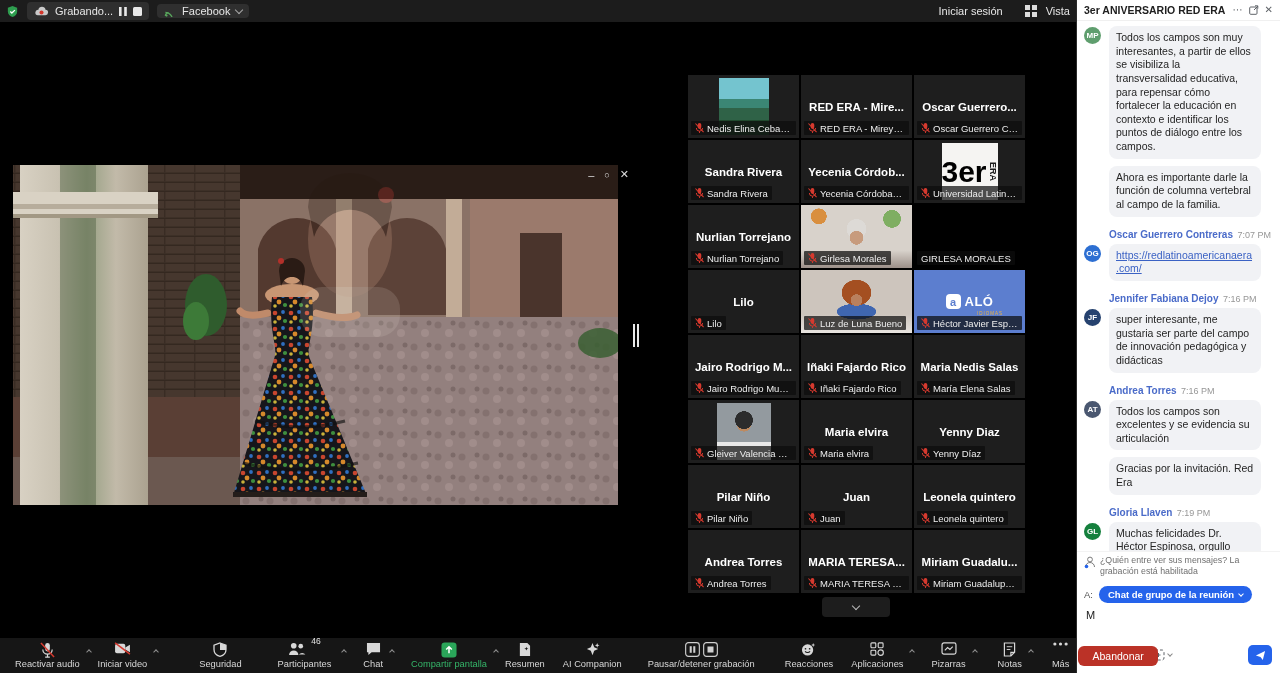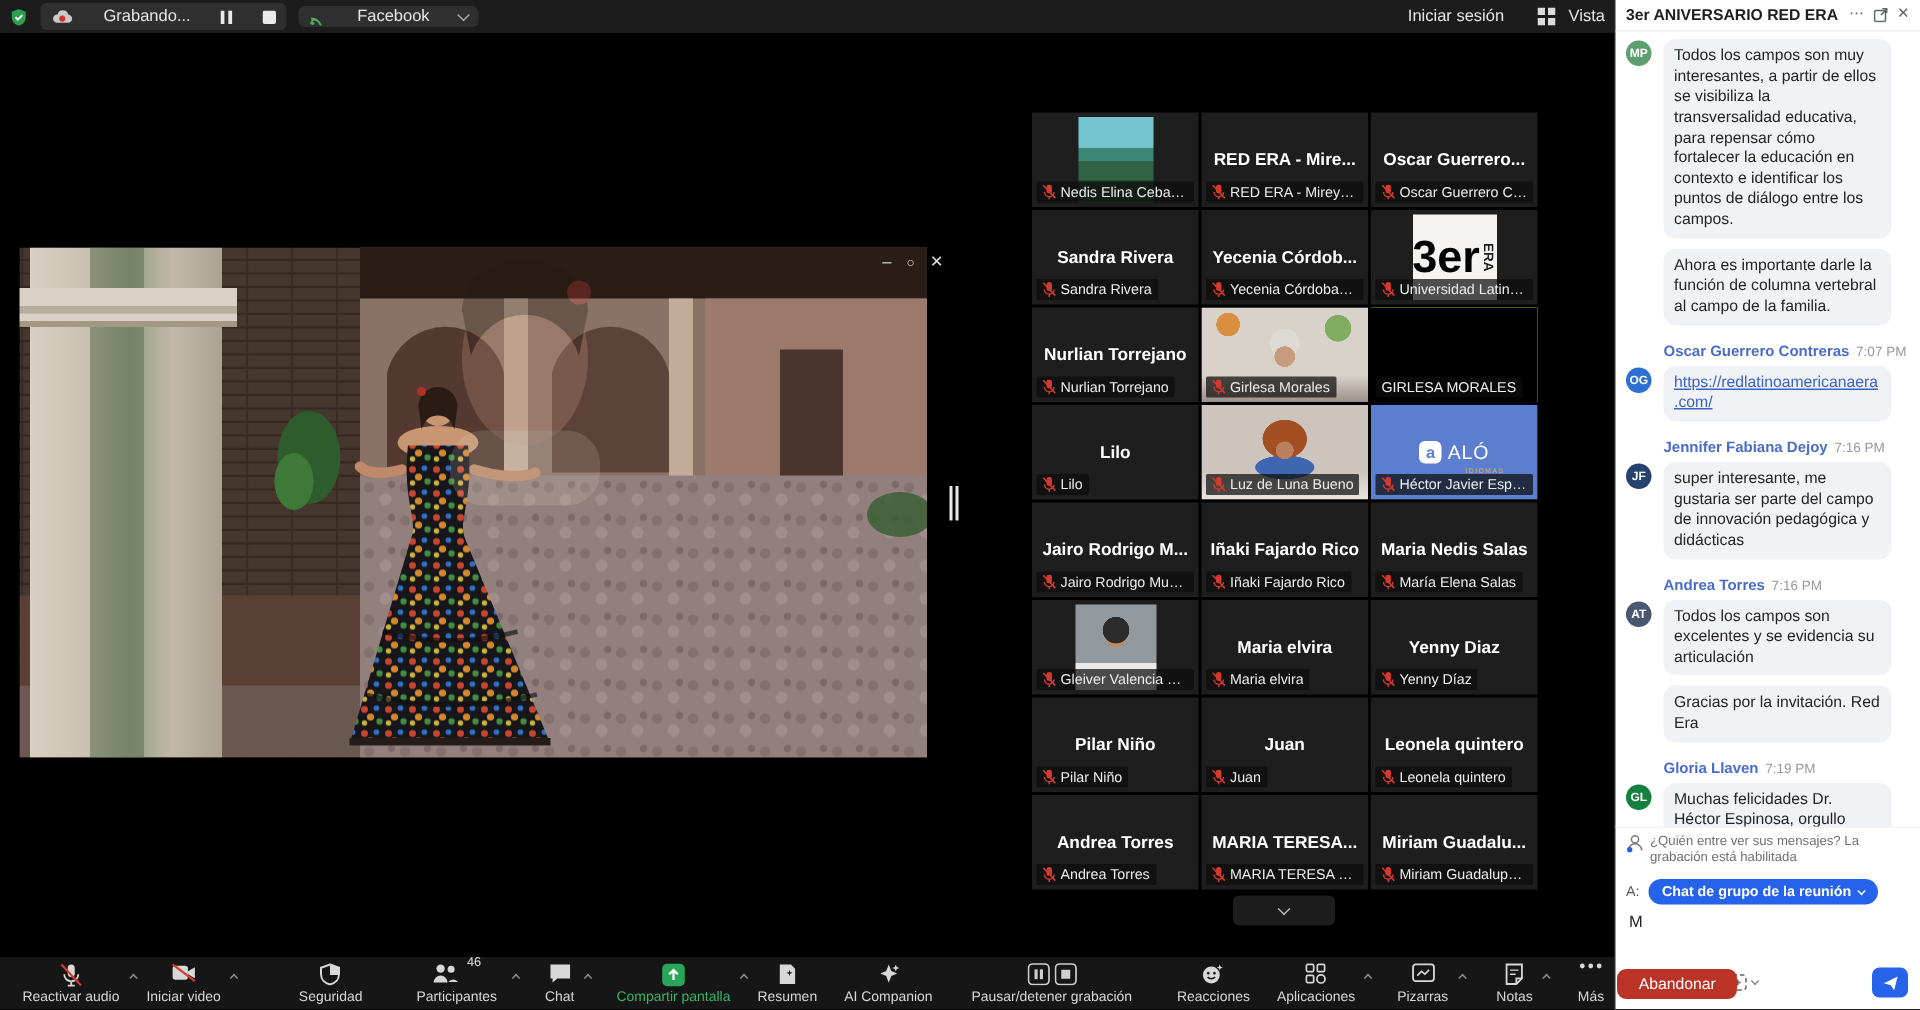--- a/index.html
+++ b/index.html
@@ -2,21 +2,21 @@
 <html><head>
 <meta charset="utf-8">
 <style>
   html,body{margin:0;padding:0;background:#000;}
   *{box-sizing:border-box;font-family:"Liberation Sans",sans-serif;}
   #app{position:relative;width:1280px;height:673px;background:#000;overflow:hidden;}
 
   
   #topbar{position:absolute;left:0;top:0;width:1076px;height:22px;background:#1c1c1c;display:flex;align-items:center;color:#e6e6e6;font-size:11px;padding:0 6px;gap:8px;}
   .tb-ic{display:inline-flex;align-items:center;justify-content:center;height:16px;}
-  .tb-pill{background:#2f2f2f;border-radius:4px;padding:1px 7px;display:flex;align-items:center;gap:20px;}
+  .tb-pill{background:#2f2f2f;border-radius:4px;padding:1px 7px;display:flex;align-items:center;gap:6px;}
   #topbar .spacer{flex:1;}
   .chev-up,.chev-dn{display:inline-block;width:6px;height:6px;border-right:1.5px solid #a8a8a8;border-bottom:1.5px solid #a8a8a8;}
   .chev-up{transform:rotate(-135deg);margin-top:3px;}
   .chev-dn{transform:rotate(45deg);margin-bottom:2px;}
 
   
   #video-window{position:absolute;left:0;top:165px;width:635px;height:340px;background:#000;}
   #video-window svg{display:block;}
   #vw-controls{position:absolute;right:6px;top:3px;display:flex;gap:10px;color:#ddd;font-size:11px;align-items:center;}
   #vw-controls span{cursor:default;}
@@ -43,21 +43,21 @@
     radial-gradient(circle 8px at 16% 18%,#d98f3f 97%,transparent),
     radial-gradient(circle 9px at 82% 22%,#7fae62 97%,transparent),
     linear-gradient(180deg,#d8d2cb 0 72%,#9c9089);}
   .tile[data-type="luz"] .tile-art{display:block;position:absolute;inset:0;background:
     radial-gradient(circle 6px at 50% 48%,#b9805d 97%,transparent),
     radial-gradient(ellipse 15px 13px at 50% 36%,#a44f21 97%,transparent),
     radial-gradient(ellipse 20px 8px at 50% 66%,#3f66b0 97%,transparent),
     linear-gradient(180deg,#cdc5bd 0 70%,#e7e3df);}
   .tile[data-type="alo"] .tile-art{display:flex;position:absolute;inset:0;background:#5c7ecf;align-items:center;justify-content:center;gap:4px;}
   .tile[data-type="alo"] .art-icon{width:15px;height:15px;background:#fff;border-radius:4px;color:#5c7ecf;font-weight:800;font-size:11px;display:flex;align-items:center;justify-content:center;}
-  .tile[data-type="alo"] .art-main{color:#fff;font-weight:400;font-size:13px;letter-spacing:.5px;}
+  .tile[data-type="alo"] .art-main{color:#fff;font-weight:700;font-size:13px;letter-spacing:.5px;}
   .tile[data-type="alo"] .art-sub{position:absolute;right:22px;bottom:17px;color:#f0b43c;font-size:4.5px;letter-spacing:1px;}
   .tile[data-type="gleiver"] .tile-art{display:block;width:54px;height:57px;margin:3px auto 0;background:
     radial-gradient(circle 9px at 50% 30%,#2c2c2c 97%,transparent),
     radial-gradient(circle 7px at 50% 38%,#bd8a60 97%,transparent),
     linear-gradient(180deg,#939a9f 0 68%,#e8e8e8 68%);}
   .tile[data-type="black"] .tile-art{display:block;position:absolute;inset:0;background:#000;}
 
   #grid-more{position:absolute;left:822px;top:597px;width:68px;height:20px;background:#1d1d1d;border:none;border-radius:4px;display:flex;align-items:center;justify-content:center;cursor:pointer;}
   #grid-more .chev-dn{border-color:#b9b9b9;}
 

